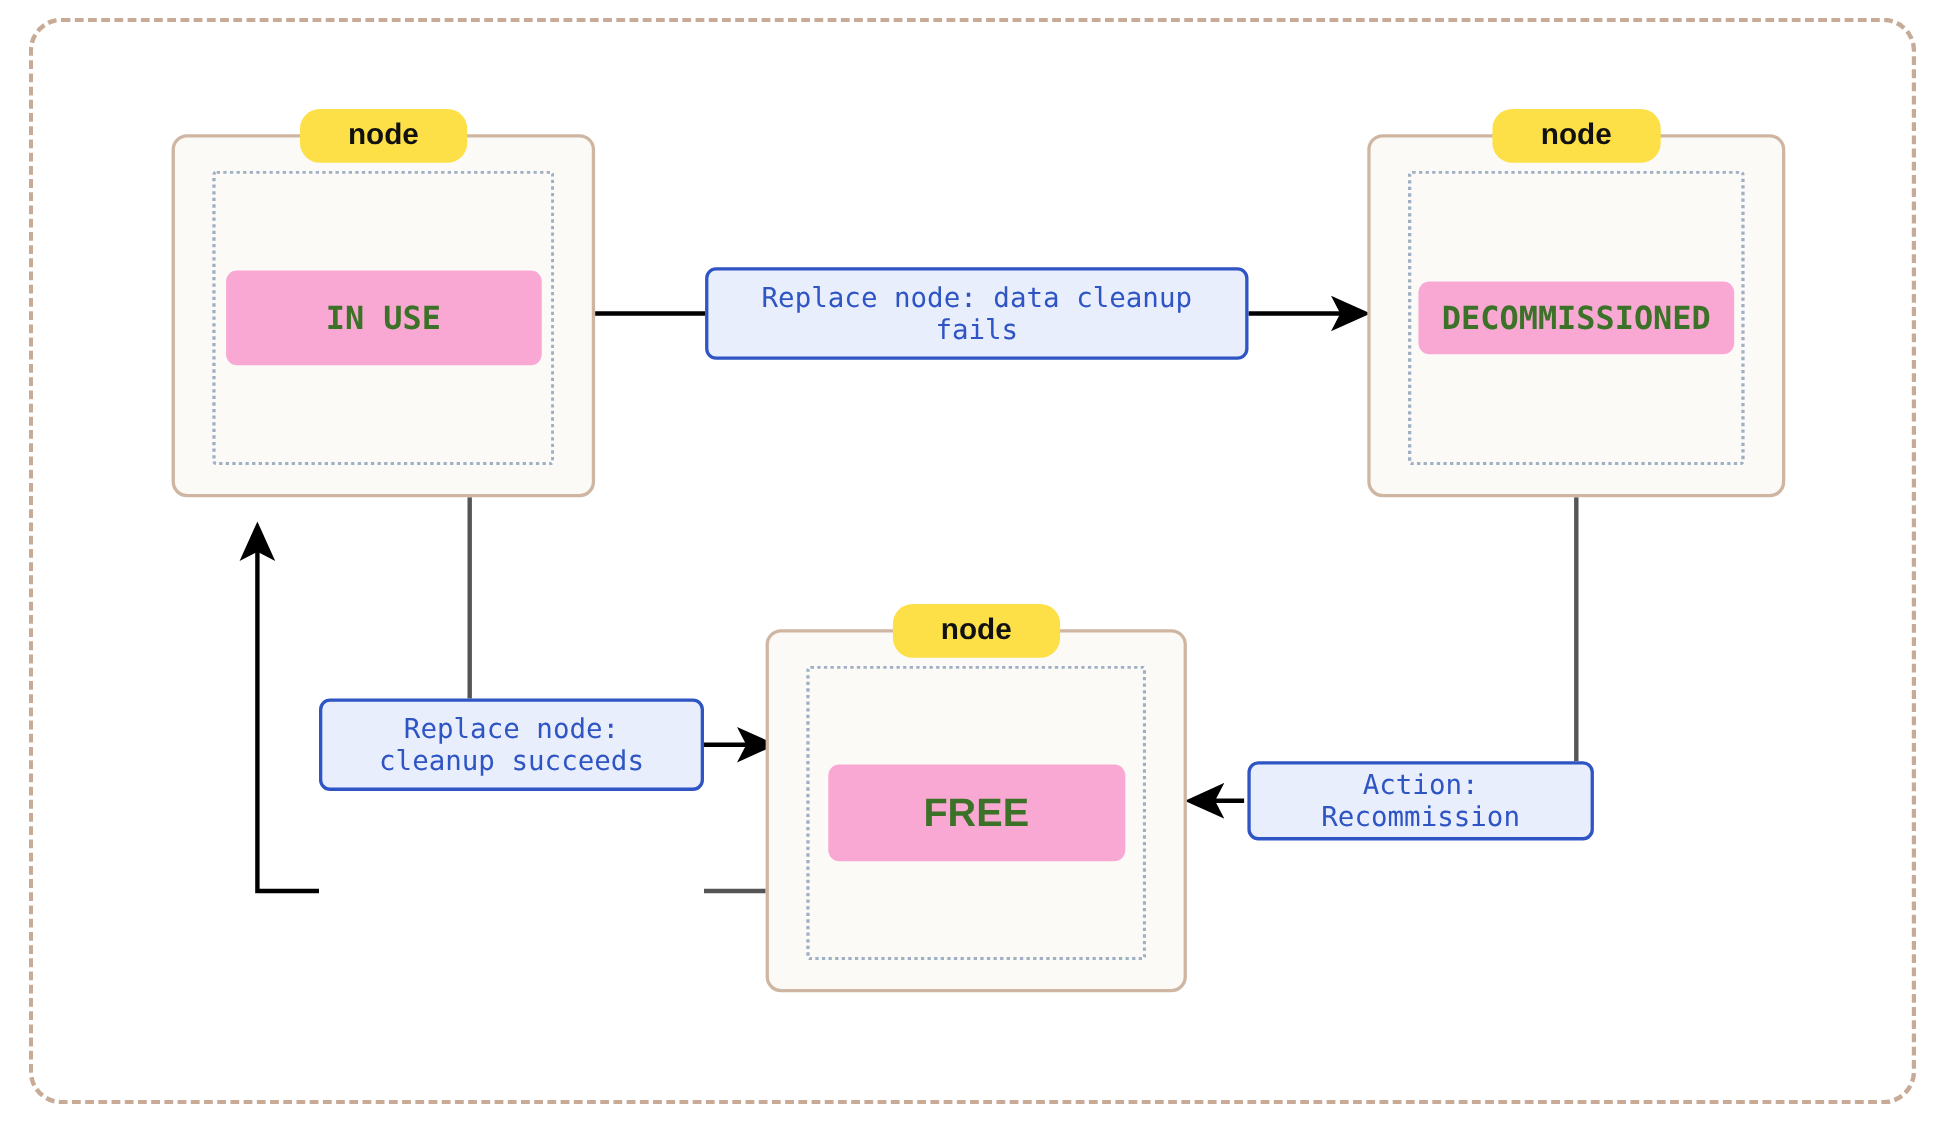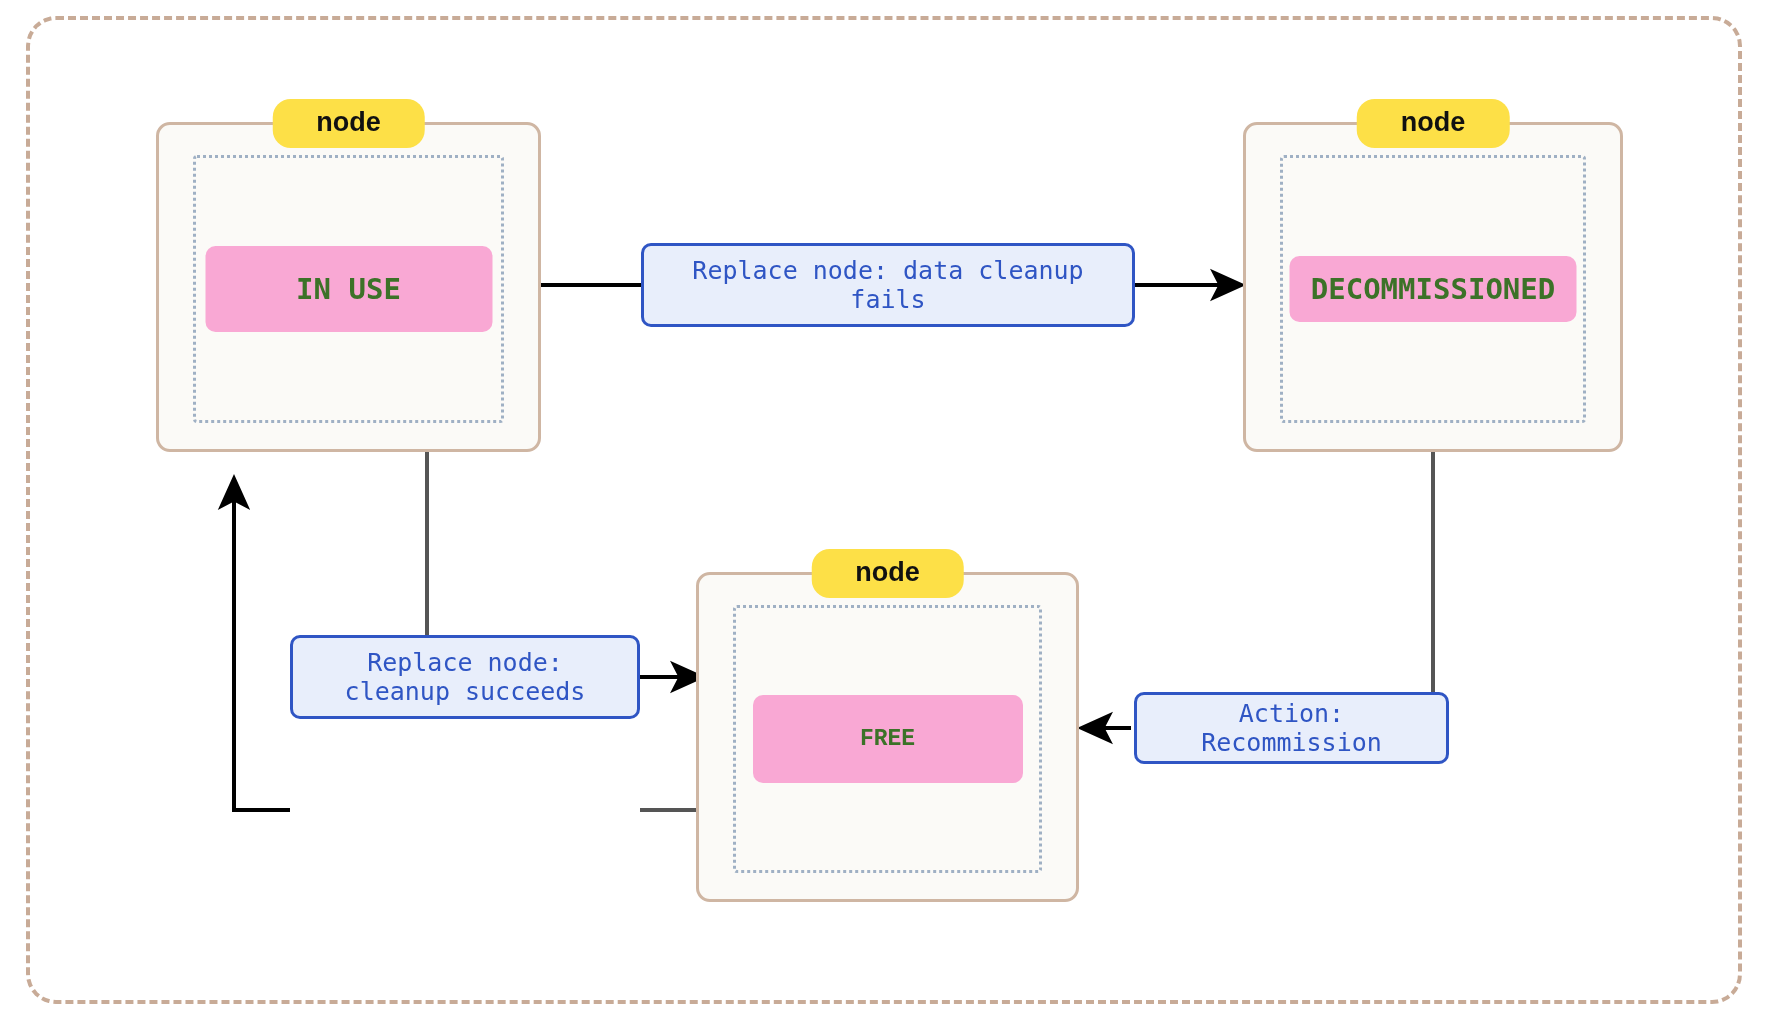--- a/index.html
+++ b/index.html
@@ -86,23 +86,23 @@
     align-items: center;
     justify-content: center;
     white-space: nowrap;
   }
   .state-chip.mono {
     font-family: "DejaVu Sans Mono", "Liberation Mono", monospace;
     font-weight: bold;
     font-size: 29px;
   }
   .state-chip.sans {
-    font-family: Liberation Mono, monospace;
+    font-family: Liberation Sans, sans-serif;
     font-weight: bold;
-    font-size: 23px;
+    font-size: 36px;
   }
 
   
   #node-inuse          { left: 156px;  top: 122px; width: 385px; height: 330px; }
   #node-inuse .state-chip { width: 287px; height: 86px; margin-top: 0; }
   #node-decom          { left: 1243px; top: 122px; width: 380px; height: 330px; }
   #node-decom .state-chip { width: 287px; height: 66px; }
   #node-free           { left: 696px;  top: 572px; width: 383px; height: 330px; }
   #node-free .state-chip  { width: 270px; height: 88px; }
 

